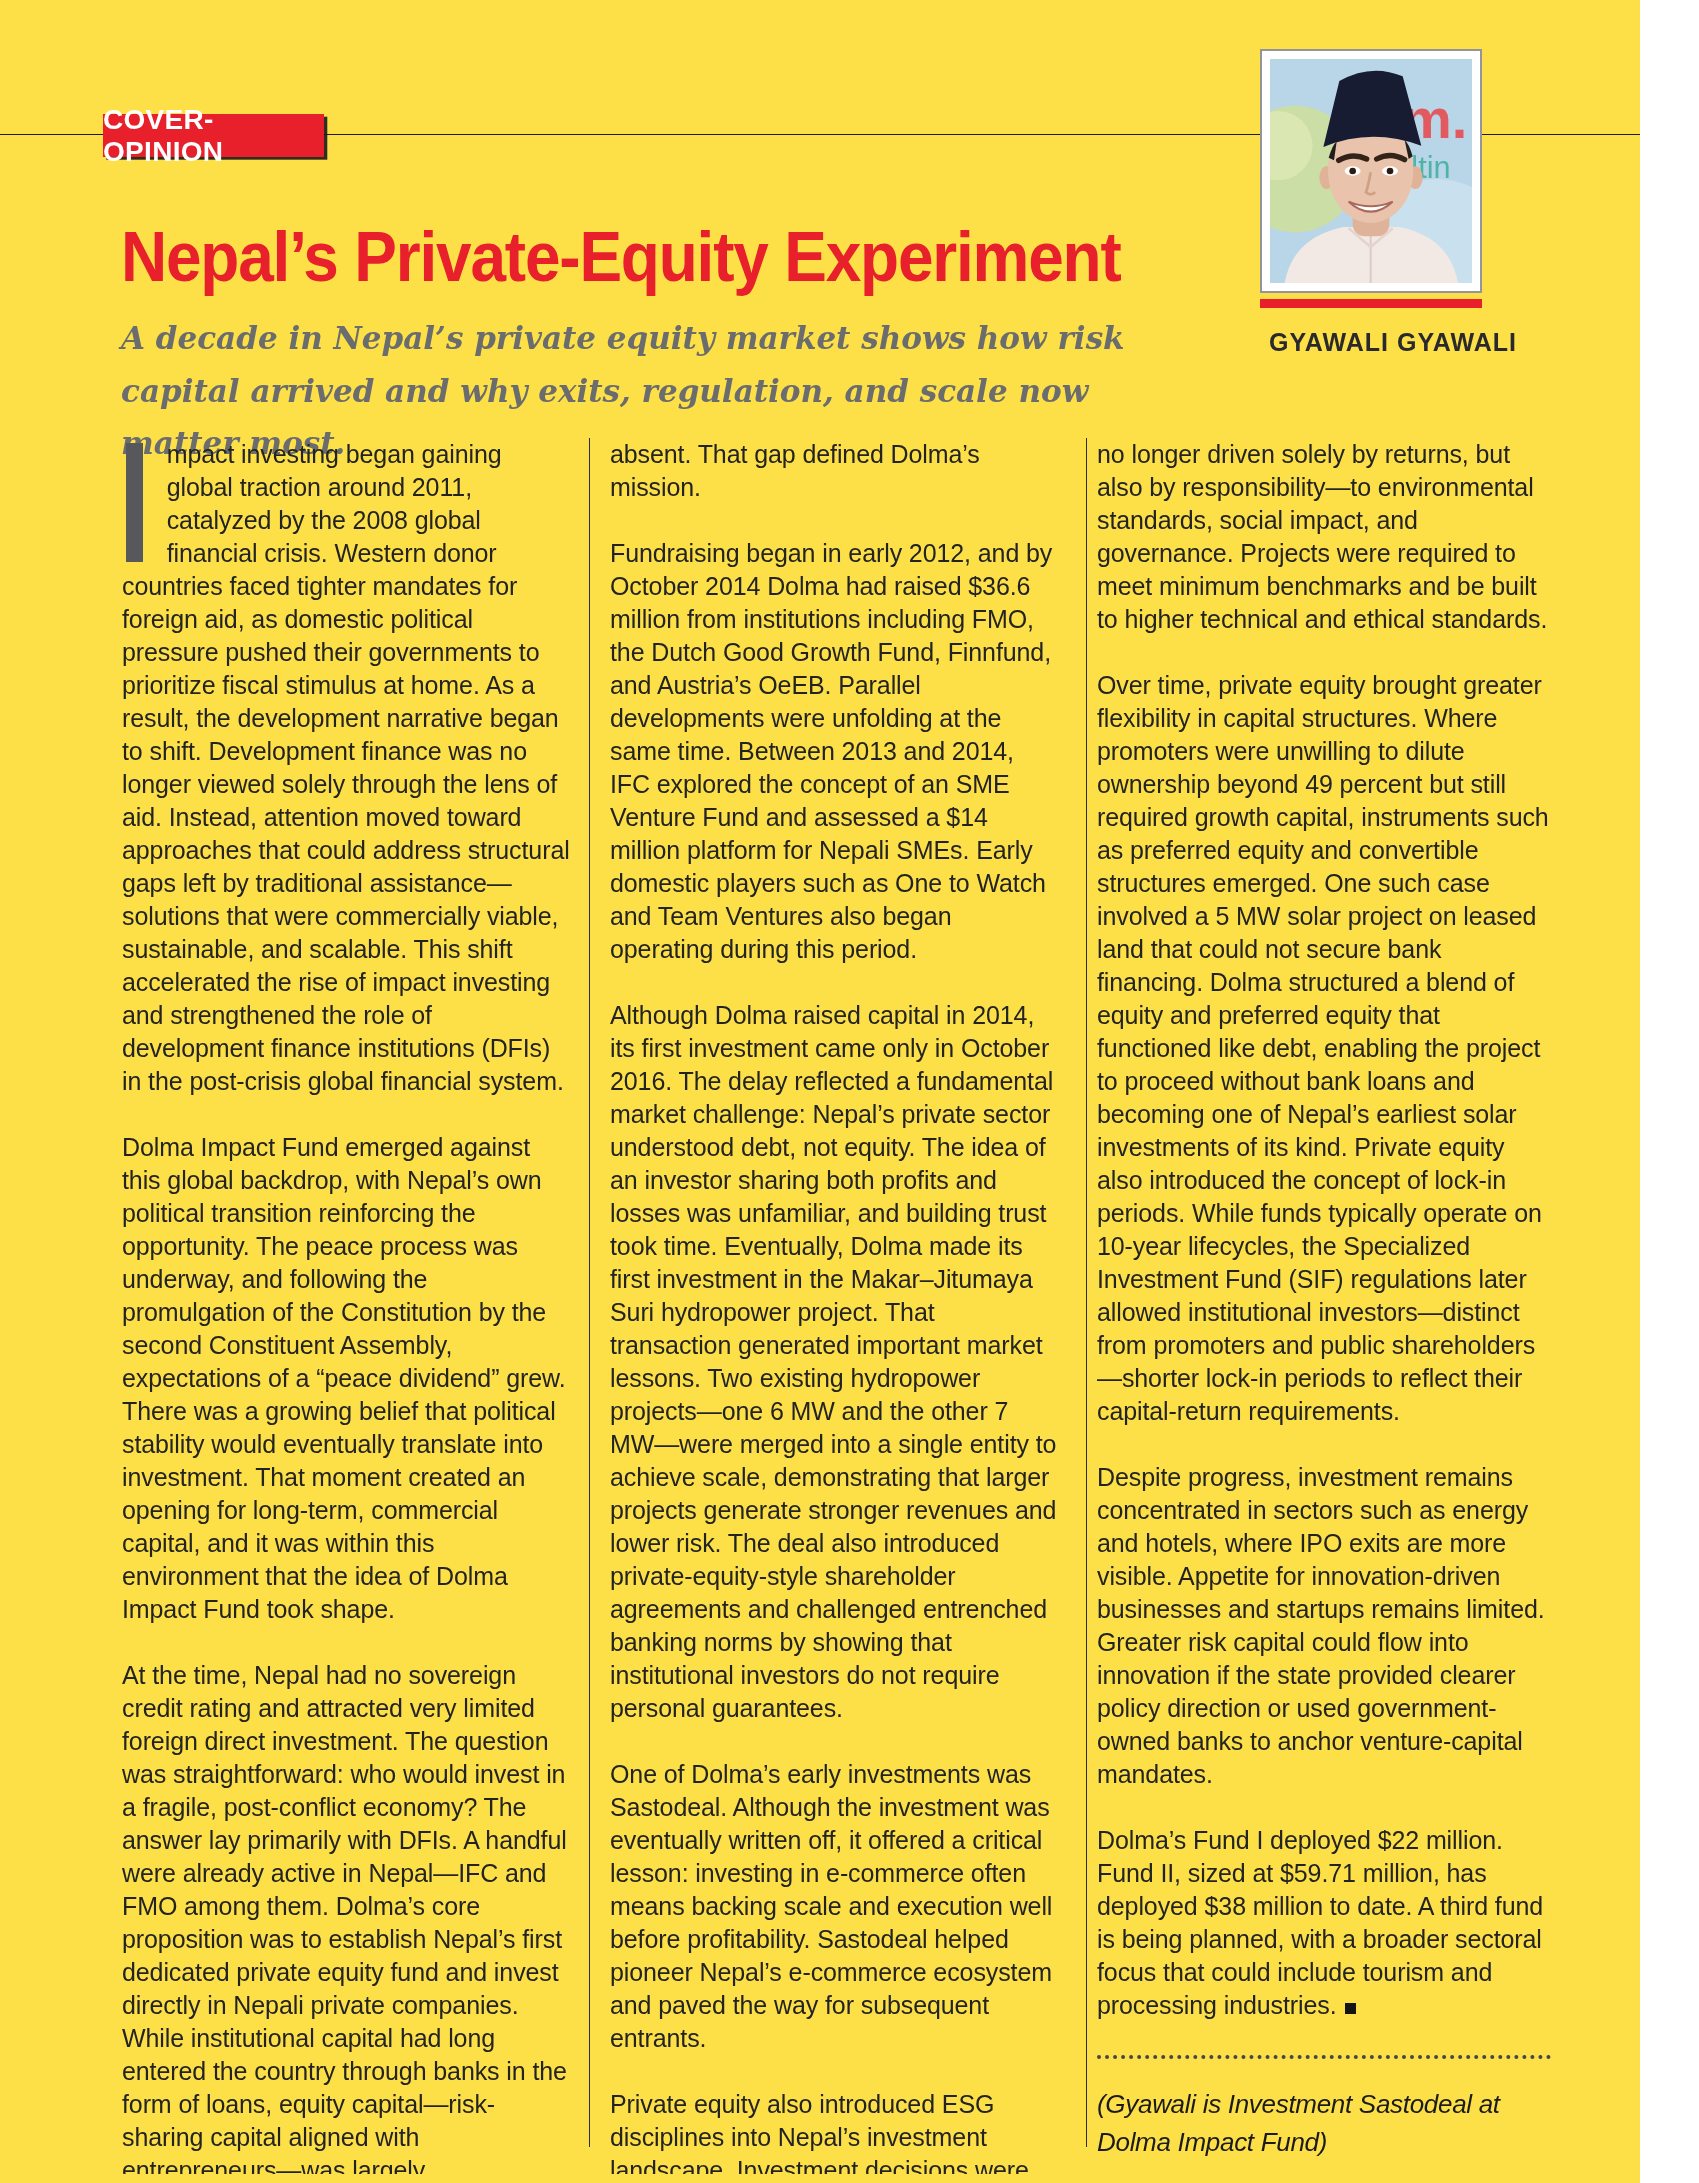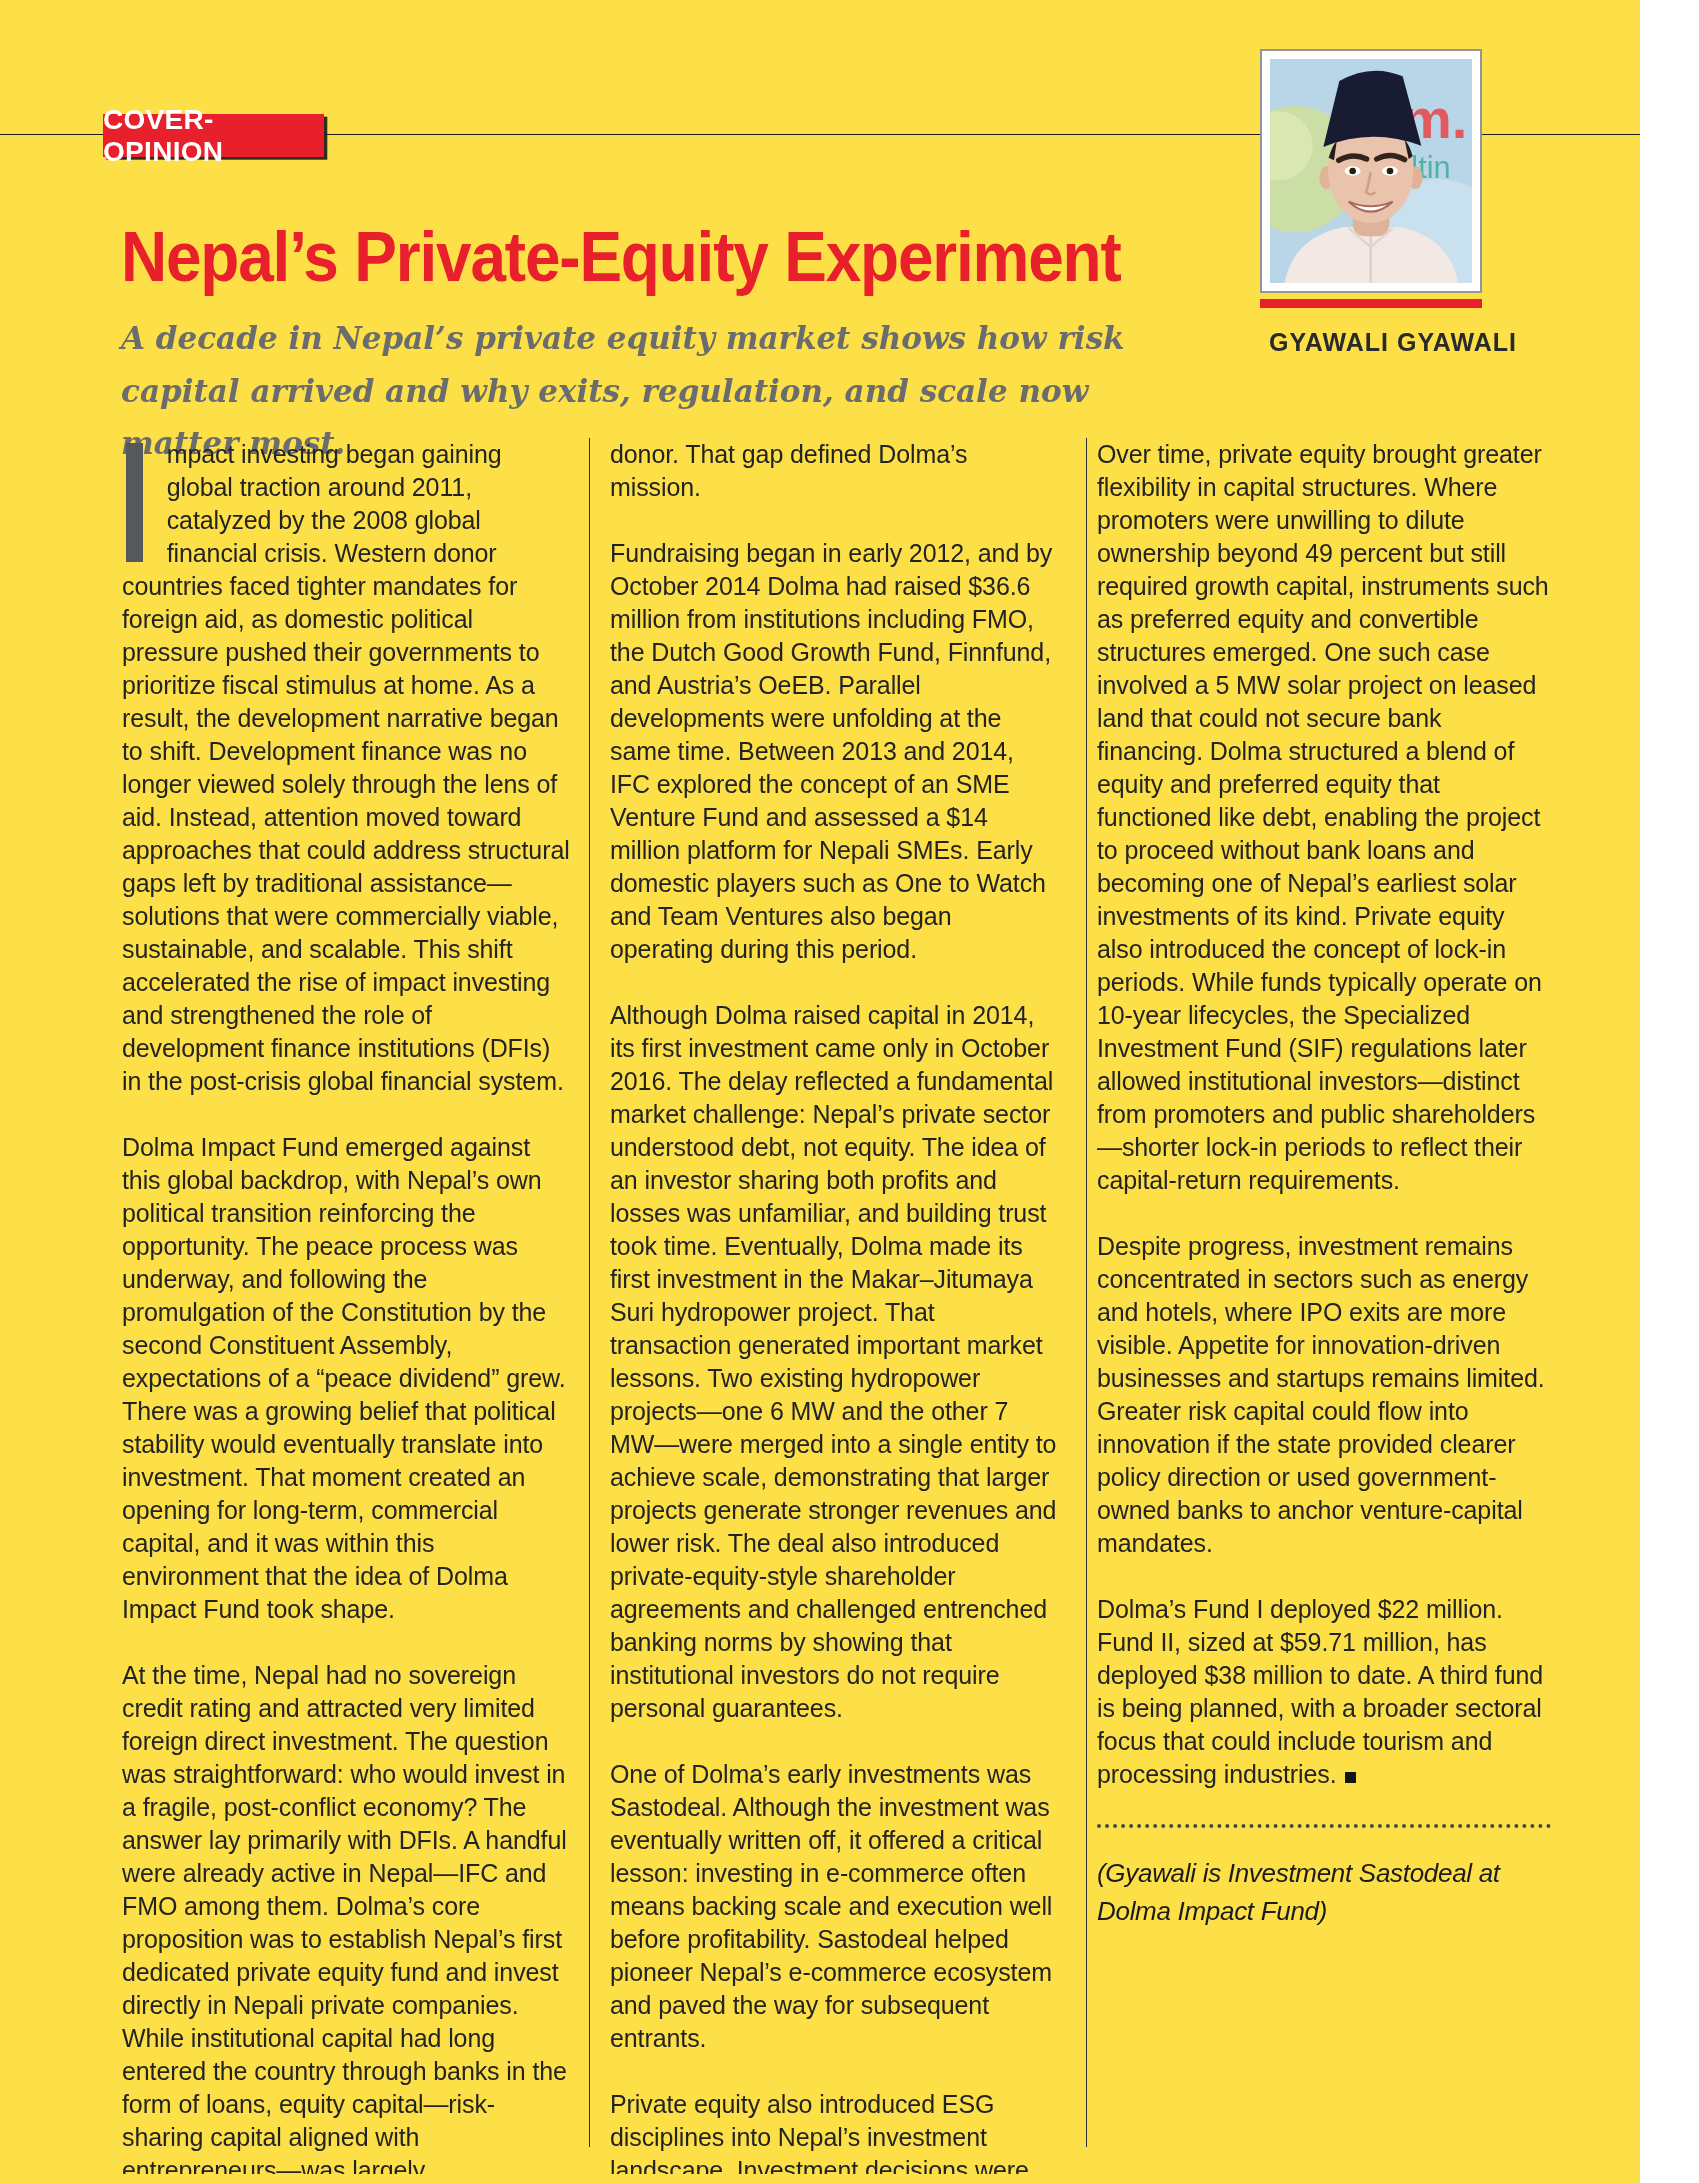--- a/index.html
+++ b/index.html
@@ -103,28 +103,29 @@
   <div class="vrule vrule-1"></div>
   <div class="vrule vrule-2"></div>
 
   <section class="col col-1">
     <p><span class="dropcap">I</span><span>mpact investing began gaining global traction around 2011, catalyzed by the 2008 global financial crisis. Western donor countries faced tighter mandates for foreign aid, as domestic political pressure pushed their governments to prioritize fiscal stimulus at home. As a result, the development narrative began to shift. Development finance was no longer viewed solely through the lens of aid. Instead, attention moved toward approaches that could address structural gaps left by traditional assistance—solutions that were commercially viable, sustainable, and scalable. This shift accelerated the rise of impact investing and strengthened the role of development finance institutions (DFIs) in the post-crisis global financial system.</span></p>
     <p>Dolma Impact Fund emerged against this global backdrop, with Nepal’s own political transition reinforcing the opportunity. The peace process was underway, and following the promulgation of the Constitution by the second Constituent Assembly, expectations of a “peace dividend” grew. There was a growing belief that political stability would eventually translate into investment. That moment created an opening for long-term, commercial capital, and it was within this environment that the idea of Dolma Impact Fund took shape.</p>
     <p>At the time, Nepal had no sovereign credit rating and attracted very limited foreign direct investment. The question was straightforward: who would invest in a fragile, post-conflict economy? The answer lay primarily with DFIs. A handful were already active in Nepal—IFC and FMO among them. Dolma’s core proposition was to establish Nepal’s first dedicated private equity fund and invest directly in Nepali private companies. While institutional capital had long entered the country through banks in the form of loans, equity capital—risk-sharing capital aligned with entrepreneurs—was largely</p>
   </section>
 
   <section class="col col-2">
-    <p>donor. That gap defined Dolma’s mission.</p>
+    <p>absent. That gap defined Dolma’s mission.</p>
     <p>Fundraising began in early 2012, and by October 2014 Dolma had raised $36.6 million from institutions including FMO, the Dutch Good Growth Fund, Finnfund, and Austria’s OeEB. Parallel developments were unfolding at the same time. Between 2013 and 2014, IFC explored the concept of an SME Venture Fund and assessed a $14 million platform for Nepali SMEs. Early domestic players such as One to Watch and Team Ventures also began operating during this period.</p>
     <p>Although Dolma raised capital in 2014, its first investment came only in October 2016. The delay reflected a fundamental market challenge: Nepal’s private sector understood debt, not equity. The idea of an investor sharing both profits and losses was unfamiliar, and building trust took time. Eventually, Dolma made its first investment in the Makar–Jitumaya Suri hydropower project. That transaction generated important market lessons. Two existing hydropower projects—one 6 MW and the other 7 MW—were merged into a single entity to achieve scale, demonstrating that larger projects generate stronger revenues and lower risk. The deal also introduced private-equity-style shareholder agreements and challenged entrenched banking norms by showing that institutional investors do not require personal guarantees.</p>
     <p>One of Dolma’s early investments was Sastodeal. Although the investment was eventually written off, it offered a critical lesson: investing in e-commerce often means backing scale and execution well before profitability. Sastodeal helped pioneer Nepal’s e-commerce ecosystem and paved the way for subsequent entrants.</p>
     <p>Private equity also introduced ESG disciplines into Nepal’s investment landscape. Investment decisions were</p>
   </section>
 
   <section class="col col-3">
+    <p>no longer driven solely by returns, but also by responsibility—to environmental standards, social impact, and governance. Projects were required to meet minimum benchmarks and be built to higher technical and ethical standards.</p>
     <p>Over time, private equity brought greater flexibility in capital structures. Where promoters were unwilling to dilute ownership beyond 49 percent but still required growth capital, instruments such as preferred equity and convertible structures emerged. One such case involved a 5 MW solar project on leased land that could not secure bank financing. Dolma structured a blend of equity and preferred equity that functioned like debt, enabling the project to proceed without bank loans and becoming one of Nepal’s earliest solar investments of its kind. Private equity also introduced the concept of lock-in periods. While funds typically operate on 10-year lifecycles, the Specialized Investment Fund (SIF) regulations later allowed institutional investors—distinct from promoters and public shareholders—shorter lock-in periods to reflect their capital-return requirements.</p>
     <p>Despite progress, investment remains concentrated in sectors such as energy and hotels, where IPO exits are more visible. Appetite for innovation-driven businesses and startups remains limited. Greater risk capital could flow into innovation if the state provided clearer policy direction or used government-owned banks to anchor venture-capital mandates.</p>
     <p><span>Dolma’s Fund I deployed $22 million. Fund II, sized at $59.71 million, has deployed $38 million to date. A third fund is being planned, with a broader sectoral focus that could include tourism and processing industries.</span><span class="endmark"></span></p>
     <div class="dotted-rule"></div>
     <p class="footnote">(Gyawali is Investment Sastodeal at Dolma Impact Fund)</p>
   </section>
 
 </div>
 
 

